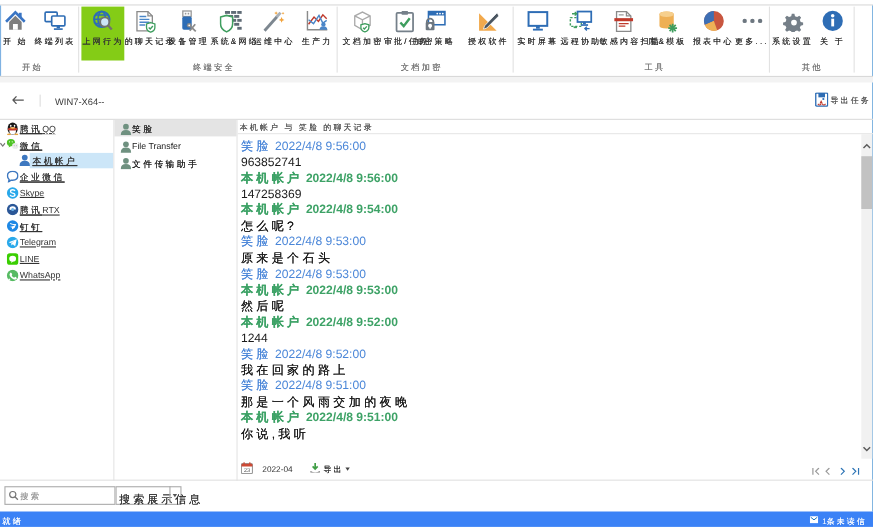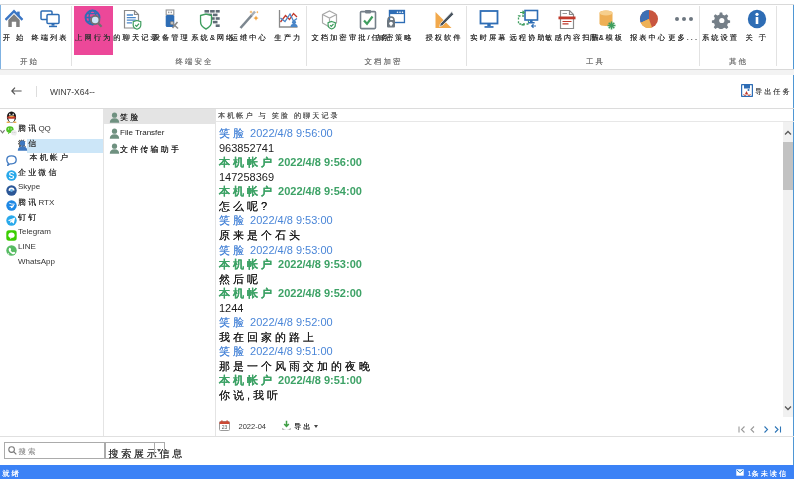--- a/index.html
+++ b/index.html
@@ -7,37 +7,37 @@
   .abs{position:absolute;}
   #win{position:absolute;left:0;top:0;width:794px;height:479px;background:#fff;}
   
   #topline{left:0;top:4px;width:794px;height:1px;background:#d9d9d9;}
   #lborder{left:0;top:5px;width:1px;height:64px;background:#7fb2e2;}
   #rborder{left:792.5px;top:5px;width:1.5px;height:460px;background:#4f97d4;}
   
   .cell{position:absolute;top:6px;height:49px;}
   .icon{position:absolute;top:3px;left:50%;transform:translateX(-50%);}
   .rlabel{position:absolute;top:26.5px;width:100%;text-align:center;font-size:7.3px;color:#333;white-space:nowrap;}
-  .hl{background:#ec4899;}
+  .hl{background:#84cc16;}
   .vsep{position:absolute;top:6px;width:1px;height:60px;background:#e2e2e2;}
   .glabel{position:absolute;top:56.5px;font-size:7.5px;color:#777;transform:translateX(-50%);white-space:nowrap;}
   #ribbonline{left:0;top:69px;width:794px;height:1px;background:#d9d9d9;}
   #greystrip{left:0;top:70px;width:794px;height:5px;background:#f3f3f3;}
   
   #toolbarline{left:0;top:108px;width:794px;height:1px;background:#dcdcdc;}
   #backarrow{left:10.5px;top:87px;width:11px;height:8px;}
   #tbsep{left:36px;top:86px;width:1px;height:11px;background:#ddd;}
   #wintitle{left:50px;top:86.5px;font-size:8.5px;color:#3a3a3a;}
   #exporttask{right:7px;top:84px;}
   
   #col1line{left:103px;top:109px;width:1px;height:328px;background:#e4e4e4;}
   #col2line{left:215px;top:109px;width:1px;height:328px;background:#e4e4e4;}
   .trow{position:absolute;left:0;width:103px;height:14.9px;}
   .trow .ti{position:absolute;left:6px;top:2px;}
-  .trow .tt{position:absolute;left:18px;top:14px;font-size:8px;color:#333;white-space:nowrap;}
+  .trow .tt{position:absolute;left:18px;top:3px;font-size:8px;color:#333;white-space:nowrap;text-decoration:underline;}
   #treesel{left:27px;top:138.8px;width:76px;height:14.4px;background:#cce6f8;}
   
   #c2sel{left:104px;top:108.6px;width:110.5px;height:15.4px;background:#e4e4e4;}
   .c2row{position:absolute;left:104px;width:111px;height:16px;}
   .c2row .ci{position:absolute;left:5px;top:3px;}
   .c2row .ct{position:absolute;left:16px;top:3.5px;font-size:8px;color:#222;white-space:nowrap;}
   
   #chathdr{left:218px;top:111px;font-size:7.2px;color:#555;}
   #chathdrline{left:216px;top:121px;width:578px;height:1px;background:#e7e7e7;}
   #msgs{left:219px;top:126.2px;width:560px;font-size:11px;line-height:14.55px;color:#1a1a1a;white-space:nowrap;}

